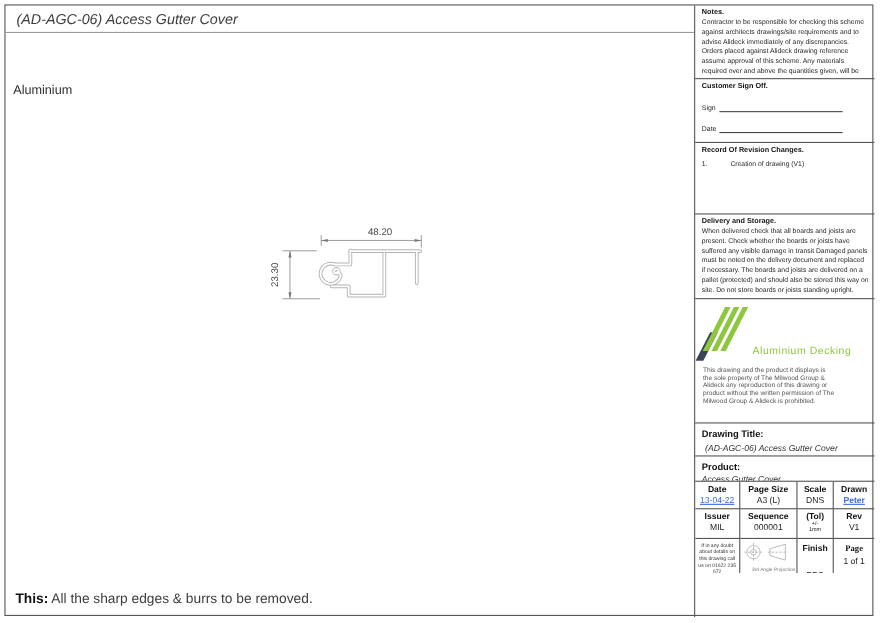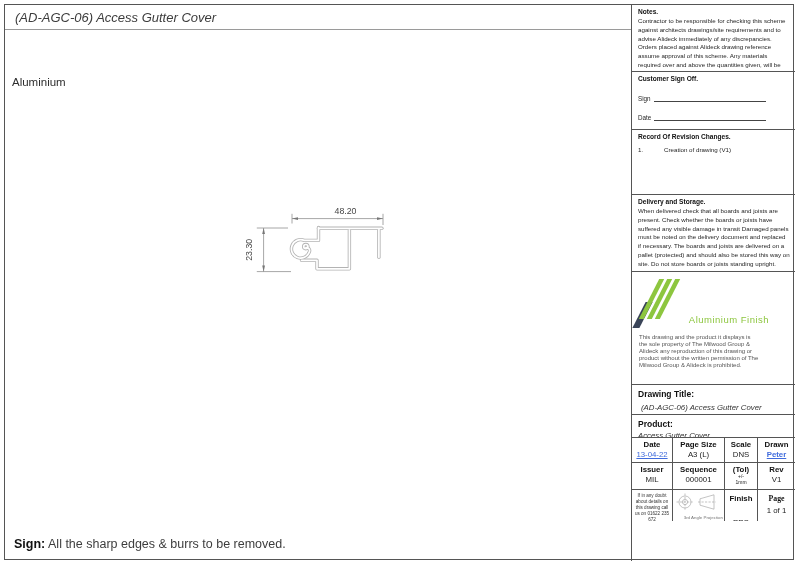--- a/index.html
+++ b/index.html
@@ -104,21 +104,21 @@
       <polygon points="292,218.6 298,217.2 298,220"></polygon>
       <polygon points="383,218.6 377,217.2 377,220"></polygon>
       <polygon points="263.6,228 262.2,234 265,234"></polygon>
       <polygon points="263.6,271.6 262.2,265.6 265,265.6"></polygon>
     </g>
     <text x="345.5" y="213.5" text-anchor="middle" font-size="8.8" fill="#474747">48.20</text>
     <text x="252.5" y="249.8" text-anchor="middle" font-size="8.8" fill="#474747" transform="rotate(-90 252.5 249.8)">23.30</text>
   </svg>
 
   <div class="bottom-note">
-    <b>Sign:</b><span> All the sharp edges &amp; burrs to be removed.</span>
+    <b>This:</b><span> All the sharp edges &amp; burrs to be removed.</span>
   </div>
 
   <div class="rp">
 
     <div class="rp-sec sec-notes">
       <h4>Notes.</h4>
       <div class="body-txt">Contractor to be responsible for checking this scheme against architects drawings/site requirements and to advise Alideck immediately of any discrepancies. Orders placed against Alideck drawing reference assume approval of this scheme. Any materials required over and above the quantities given, will be charged accordingly.</div>
     </div>
 
     <div class="rp-sec sec-sign">
@@ -147,21 +147,21 @@
     </div>
 
 
     <div class="rp-sec sec-brand">
       <div class="logo-mark">
         <span class="n"></span>
           <span class="g g1"></span>
           <span class="g g2"></span>
           <span class="g g3"></span>
       </div>
-      <div class="tagline">Aluminium Finish</div>
+      <div class="tagline">Aluminium Decking</div>
       <div class="copyright">This drawing and the product it displays is the sole property of The Milwood Group &amp; Alideck any reproduction of this drawing or product without the written permission of The Milwood Group &amp; Alideck is prohibited.</div>
     </div>
 
     <div class="rp-sec sec-dtitle">
       <div class="dt-label">Drawing Title:</div>
       <div class="dt-value">(AD-AGC-06) Access Gutter Cover</div>
     </div>
 
     <div class="rp-sec sec-product">
       <div class="dt-label">Product:</div>

